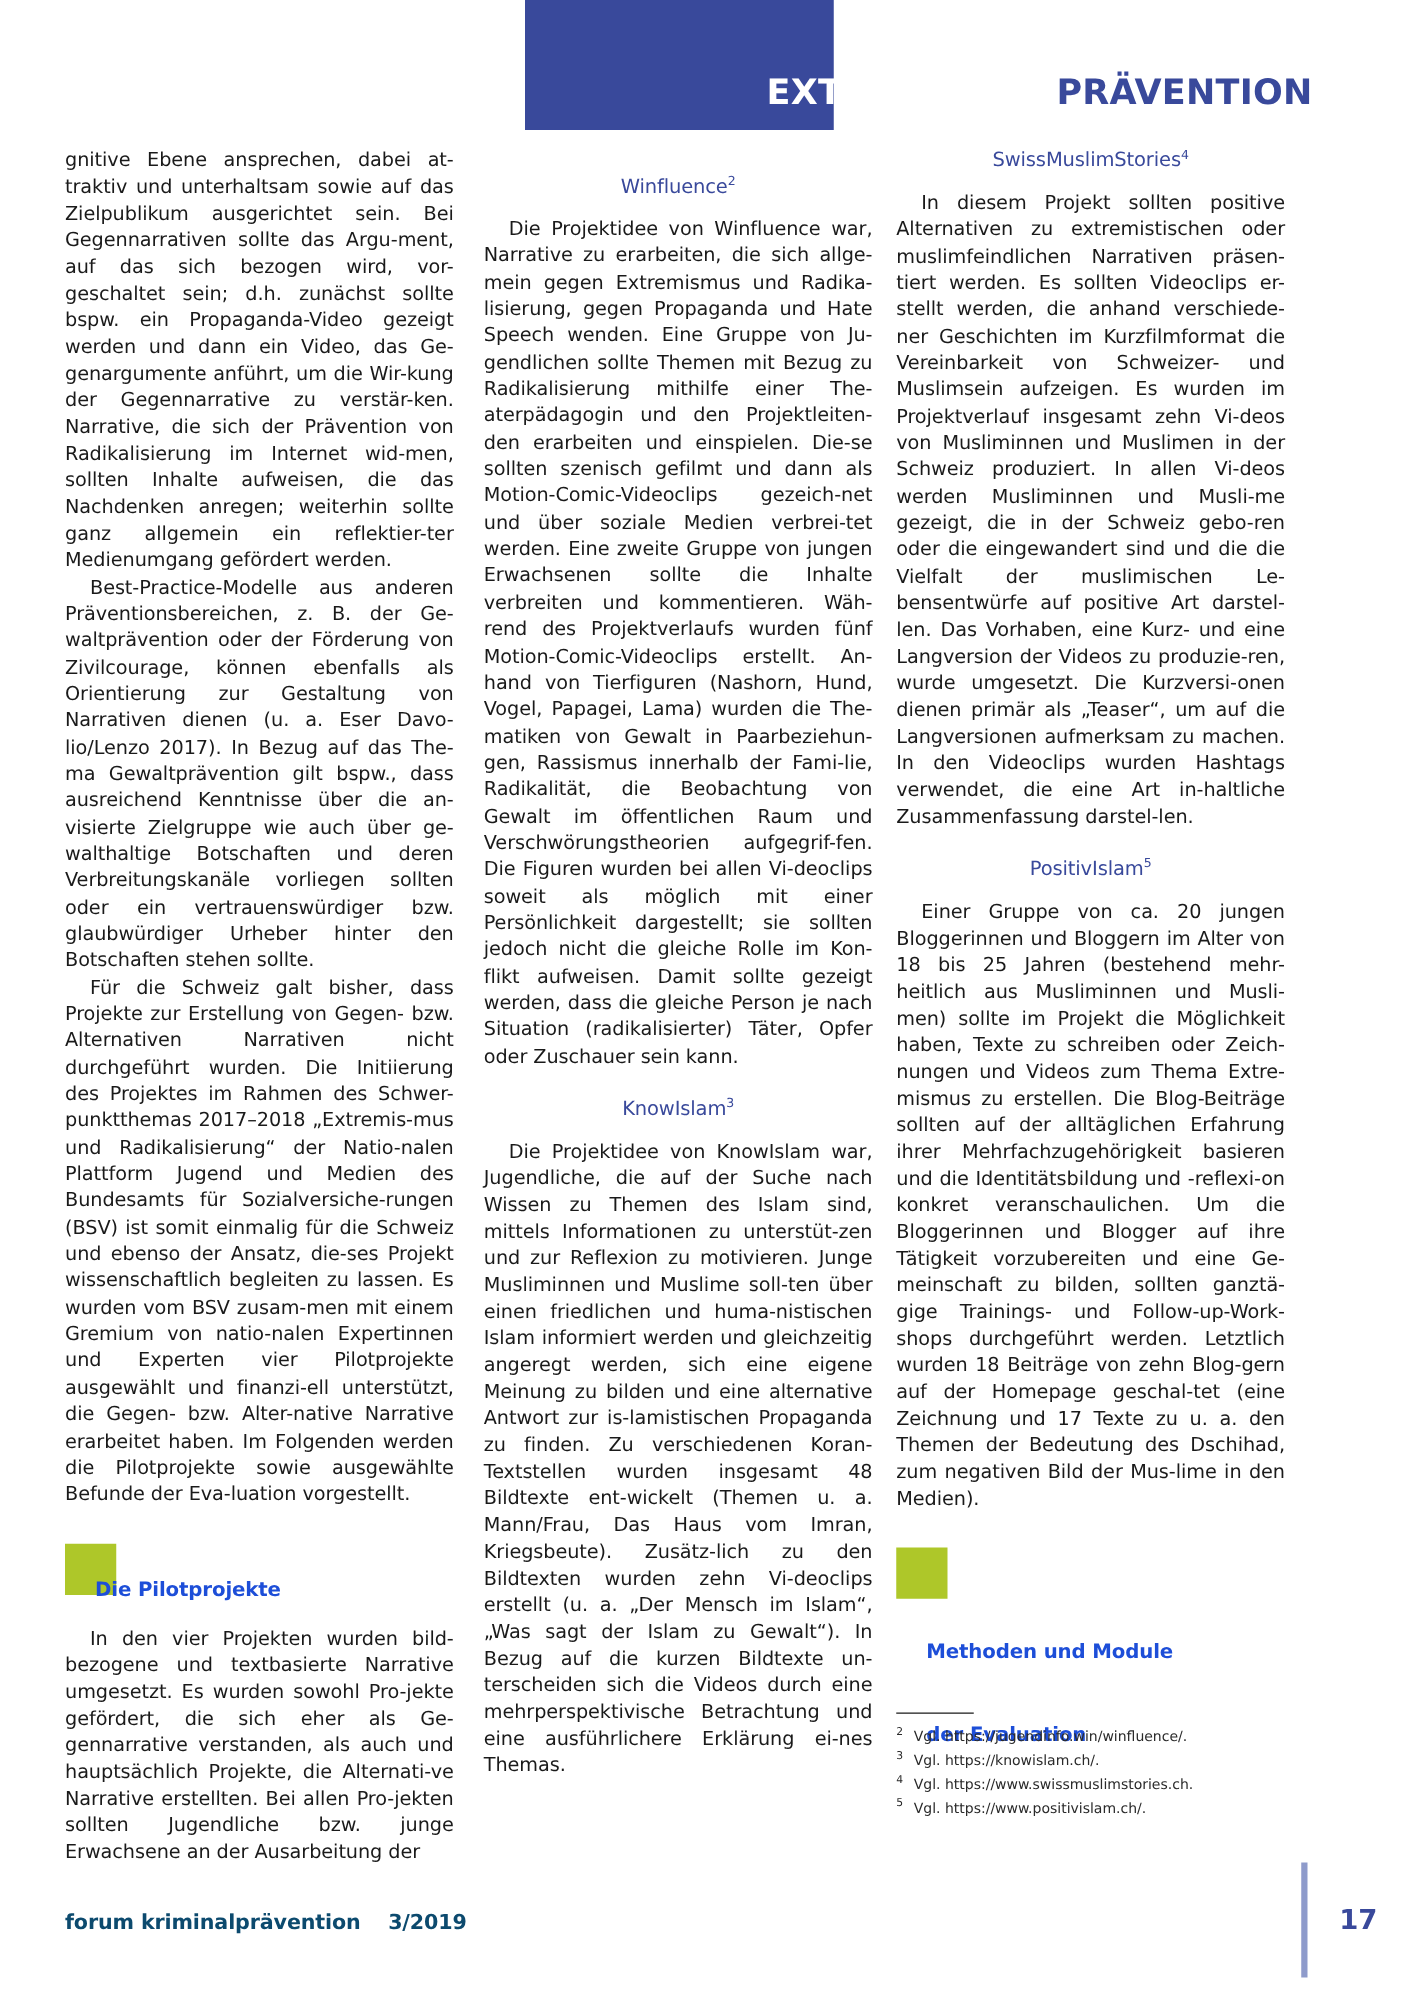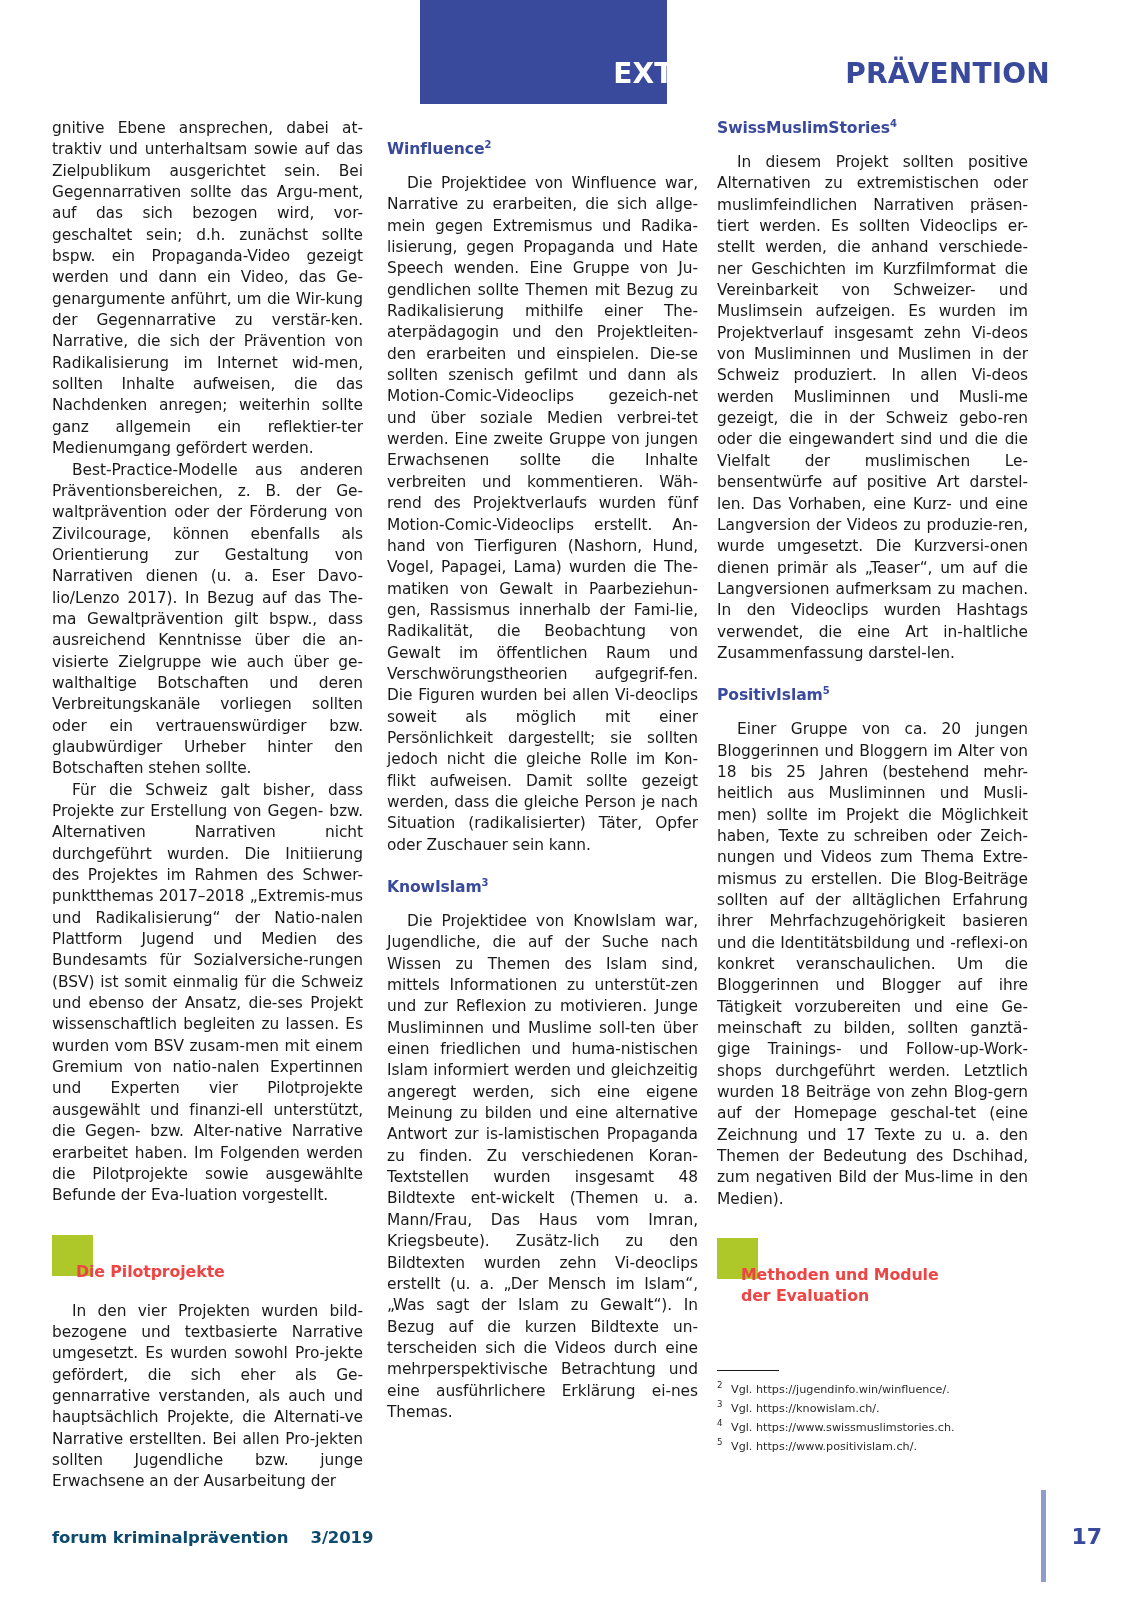--- a/index.html
+++ b/index.html
@@ -65,24 +65,25 @@
     text-justify: inter-word;
     hyphens: manual;
     color: #1a1a1a;
     letter-spacing: -0.05px;
   }
   p.body-text.indent { text-indent: 20px; }
 
   h2.sub-head {
     margin: 0;
     font-size: 15.6px;
-    font-weight: bold;
+    font-weight: normal;
     color: #39499b;
     line-height: 20px;
     letter-spacing: -0.1px;
+    text-align: center;
   }
   h2.sub-head sup {
     font-size: 10px;
     vertical-align: super;
     line-height: 0;
   }
 
   
   .section-head {
     position: relative;
@@ -93,25 +94,25 @@
     top: 0; left: 0;
     width: 41px; height: 41px;
     background: #aec729;
   }
   .section-head-text {
     position: relative;
     padding-left: 24px;
     padding-top: 26px;
     font-size: 15.8px;
     font-weight: bold;
-    color: #ef4444;
+    color: #1d4ed8;
     line-height: 21px;
     letter-spacing: -0.1px;
   }
-  .section-head-text .ln { display: block; }
+  .section-head-text .ln { display: block; margin-top: 46px; }
 
   .sp-sm { height: 14px; }
   .sp-md { height: 21px; }
   .sp-lg { height: 28px; }
 
   
   .footnotes {
     position: absolute;
     left: 717px;
     top: 1370px;

